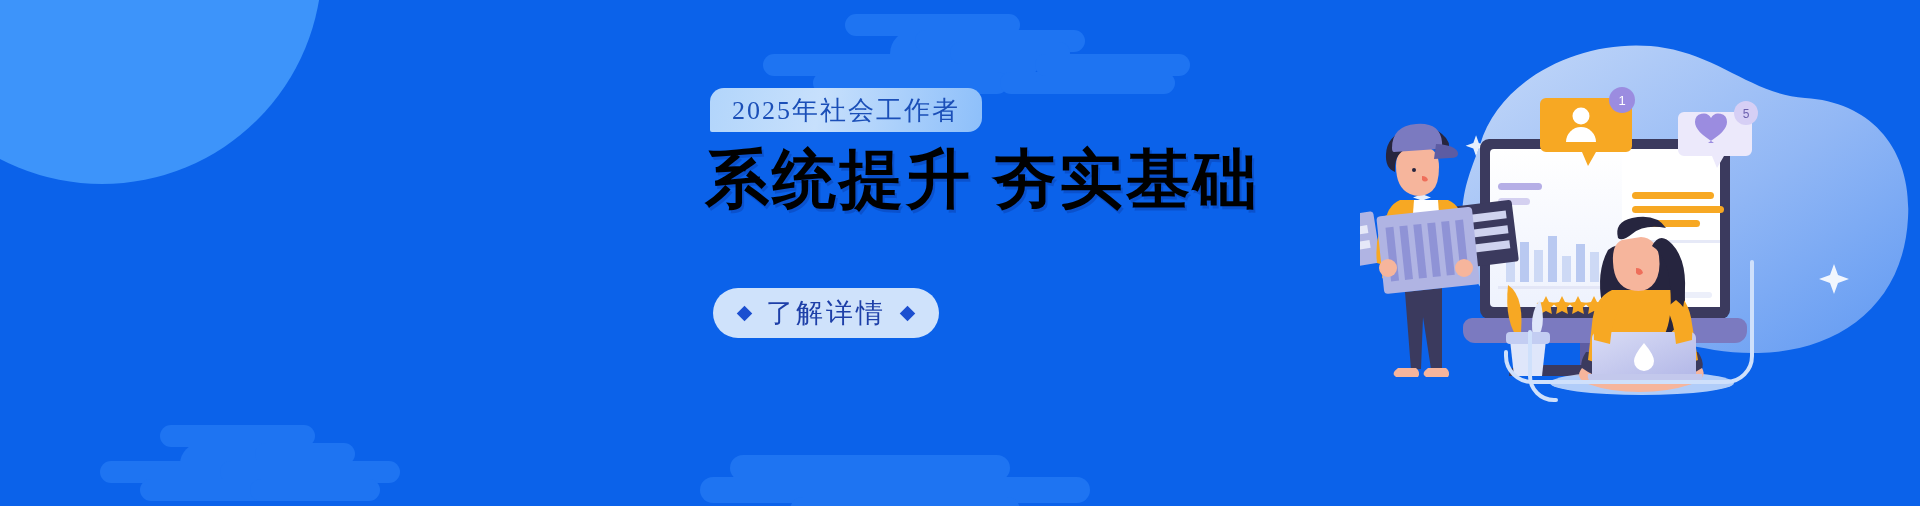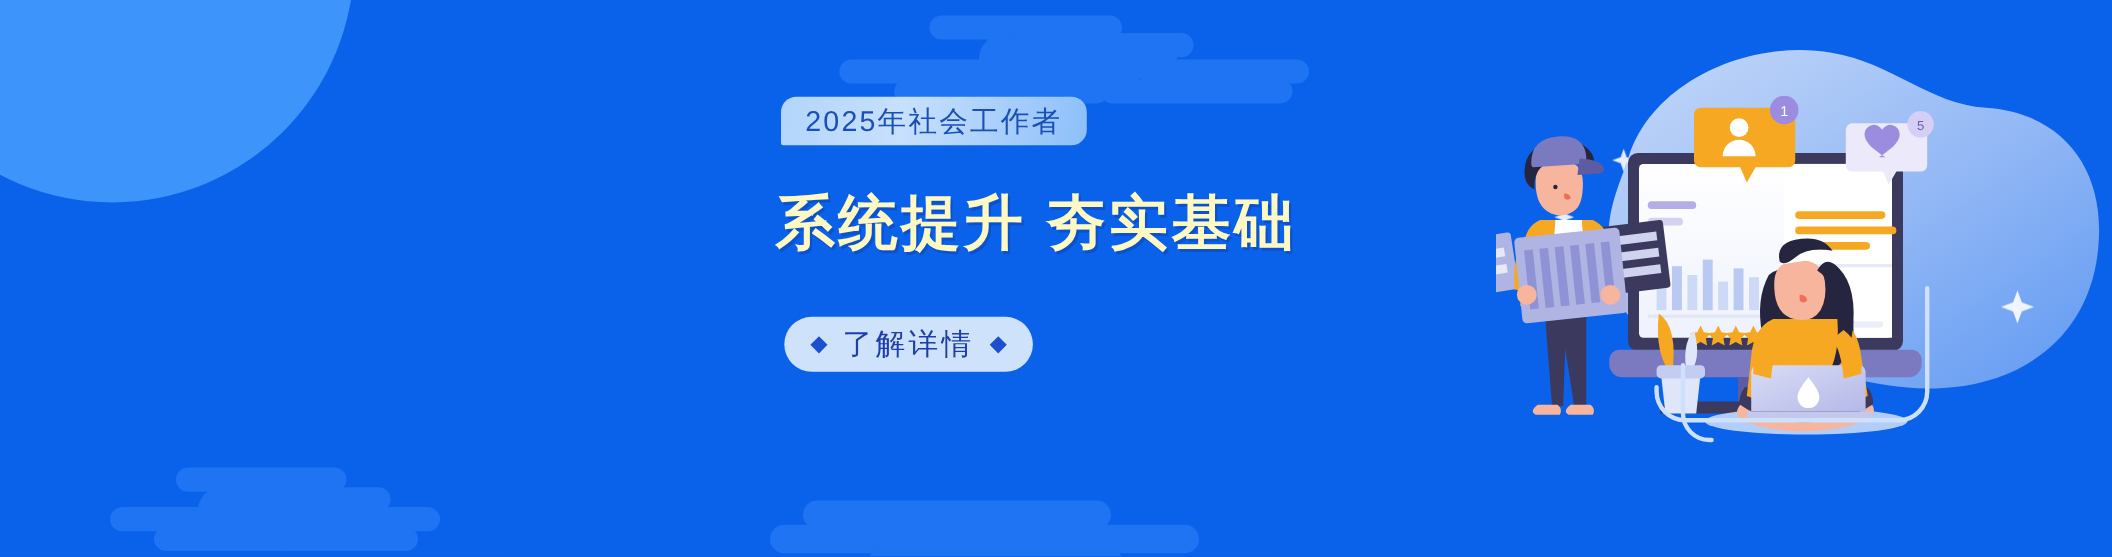--- a/index.html
+++ b/index.html
@@ -67,20 +67,21 @@
   .cloud-bc i.b { left: 0px;   top: 22px; width: 390px; height: 26px; }
   .cloud-bc i.c { left: 90px;  top: 42px; width: 230px; height: 26px; }
 
   
   .content {
     position: absolute;
     left: 705px;
     top: 0;
     width: 640px;
     height: 506px;
+    font-family: Liberation Serif, serif;
   }
 
   .badge {
     position: absolute;
     left: 5px;
     top: 88px;
     height: 44px;
     padding: 0 22px;
     display: flex;
     align-items: center;
@@ -96,28 +97,27 @@
     white-space: nowrap;
   }
 
   .headline {
     position: absolute;
     left: 0px;
     top: 148px;
     width: 640px;
   }
   .headline .line {
-    font-size: 54px;
+    font-size: 64px;
     font-weight: 700;
-    color: #fef9c3;
+    color: #000000;
     letter-spacing: 3px;
     line-height: 64px;
     white-space: nowrap;
     text-shadow: 2px 3px 0 rgba(9, 62, 170, 0.45);
-    margin-top: 23px;
   }
 
   .cta {
     position: absolute;
     left: 8px;
     top: 288px;
     display: inline-flex;
     align-items: center;
     gap: 16px;
     height: 50px;

